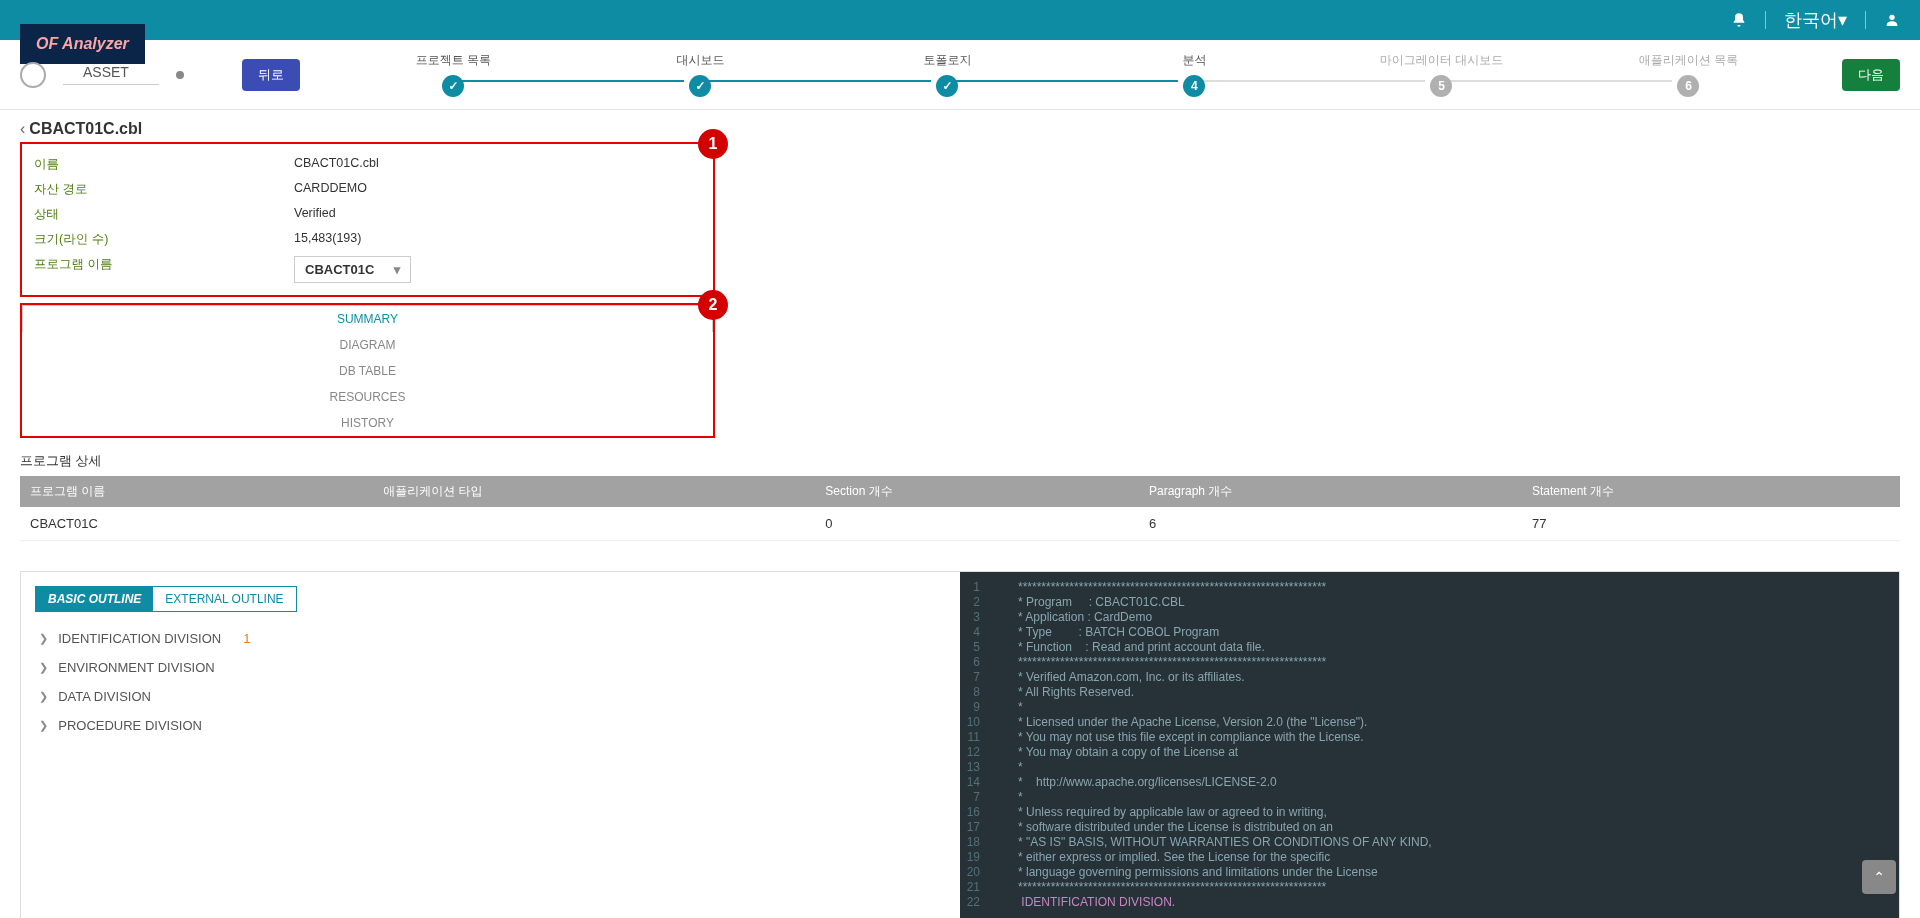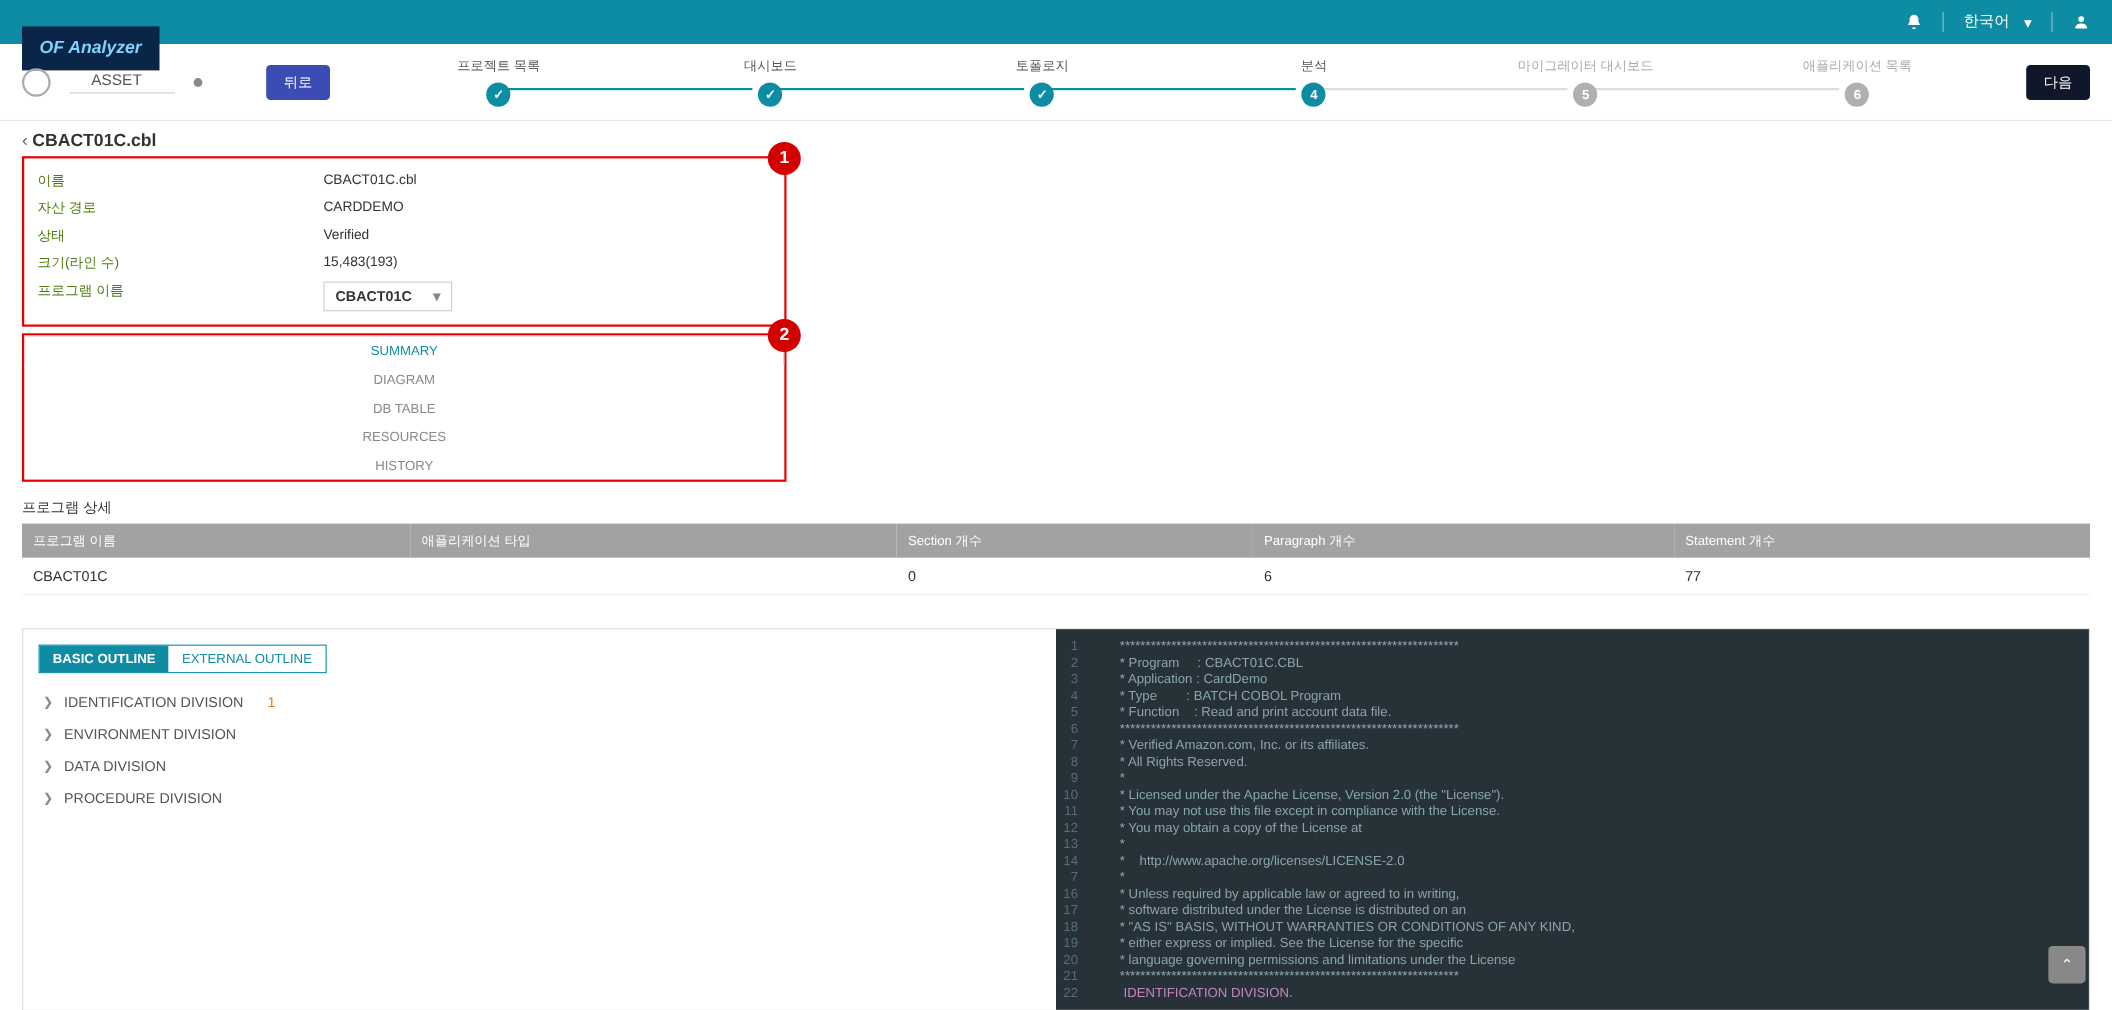--- a/index.html
+++ b/index.html
@@ -1,31 +1,31 @@
 <!DOCTYPE html>
 <html><head>
 <meta charset="utf-8">
 <style>
 * { margin: 0; padding: 0; box-sizing: border-box; font-family: -apple-system, BlinkMacSystemFont, "Segoe UI", sans-serif; }
 body { background: #fff; font-size: 13px; color: #333; }
 
 .topbar { background: #0e8ca3; height: 40px; display: flex; align-items: center; justify-content: space-between; padding: 0 20px; }
-.logo { background: #0a2547; color: #7dd3fc; font-weight: bold; font-style: italic; font-size: 16px; padding: 8px 16px; height: 40px; display: flex; align-items: center; margin-top: 47px; }
+.logo { background: #0a2547; color: #fca5a5; font-weight: bold; font-style: italic; font-size: 16px; padding: 8px 16px; height: 40px; display: flex; align-items: center; margin-top: 47px; }
 .topbar-right { display: flex; align-items: center; gap: 18px; color: #fff; }
 .topbar-right .divider { width: 1px; height: 18px; background: rgba(255,255,255,0.5); }
-.lang { cursor: pointer; display: flex; align-items: center; gap: 13px; font-size: 14px; }
+.lang { cursor: pointer; display: flex; align-items: center; gap: 0; font-size: 18px; }
 
 .stepper-row { display: flex; align-items: center; padding: 12px 20px; gap: 8px; border-bottom: 1px solid #e5e5e5; }
 .asset-block { display: flex; align-items: center; gap: 17px; }
 .asset-circle { width: 26px; height: 26px; border: 2px solid #aaa; border-radius: 50%; }
 .asset-label { font-size: 14px; color: #555; padding: 0 30px 4px 20px; border-bottom: 1px solid #ccc; }
 .asset-dot { width: 8px; height: 8px; background: #888; border-radius: 50%; }
 .btn { border: none; border-radius: 4px; padding: 7px 16px; font-size: 13px; cursor: pointer; color: #fff; }
 .btn-back { background: #3b4db5; margin-left: 50px; }
-.btn-next { background: #0f172a; }
+.btn-next { background: #15803d; }
 .steps { flex: 1; display: flex; align-items: flex-start; justify-content: space-between; padding: 0 30px; position: relative; gap: 16px; }
 .step { display: flex; flex-direction: column; align-items: center; gap: 6px; font-size: 12px; color: #555; position: relative; flex: 1; }
 .step.muted { color: #aaa; }
 .step-circle { width: 22px; height: 22px; border-radius: 50%; display: flex; align-items: center; justify-content: center; color: #fff; font-size: 12px; font-weight: bold; }
 .step-circle.done { background: #0e8ca3; }
 .step-circle.active { background: #0e8ca3; }
 .step-circle.pending { background: #b0b0b0; }
 .step::after { content: ""; position: absolute; top: 28px; left: 50%; width: 100%; height: 2px; background: #ddd; z-index: -1; }
 .step:last-child::after { display: none; }
 .step.done::after, .step.active-prev::after { background: #0e8ca3; }
@@ -51,21 +51,21 @@
 
 .section-title { font-size: 13px; margin: 14px 0 6px; }
 .table { width: 100%; border-collapse: collapse; }
 .table th { background: #a2a2a2; color: #fff; text-align: left; padding: 7px 10px; font-size: 12px; font-weight: normal; }
 .table td { padding: 9px 10px; font-size: 13px; border-bottom: 1px solid #eee; }
 
 .bottom-panels { display: flex; margin-top: 30px; border: 1px solid #ddd; min-height: 290px; }
 .left-panel { width: 50%; padding: 14px; }
 .outline-tabs { display: inline-flex; border: 1px solid #0e8ca3; margin-bottom: 12px; }
 .outline-tab { padding: 5px 12px; font-size: 12px; cursor: pointer; }
-.outline-tab.active { background: #0e8ca3; color: #fff; font-weight: bold; }
+.outline-tab.active { background: #0e8ca3; color: #fff; font-weight: bold; font-style: italic; }
 .outline-tab.inactive { color: #0e8ca3; }
 .tree-item { display: flex; align-items: center; gap: 10px; padding: 7px 4px; font-size: 13px; color: #555; cursor: pointer; }
 .tree-item .chev { font-size: 11px; color: #888; }
 .tree-item .count { color: #e67e22; margin-left: 12px; }
 
 .right-panel { width: 50%; background: #263238; color: #8aa4ad; font-family: "Courier New", monospace; font-size: 12px; padding: 8px 0; overflow: hidden; }
 .code-line { display: flex; white-space: pre; line-height: 1.25; }
 .code-line .ln { width: 38px; text-align: right; color: #546e7a; padding-right: 18px; flex-shrink: 0; }
 .code-line .kw { color: #c586c0; }
 

